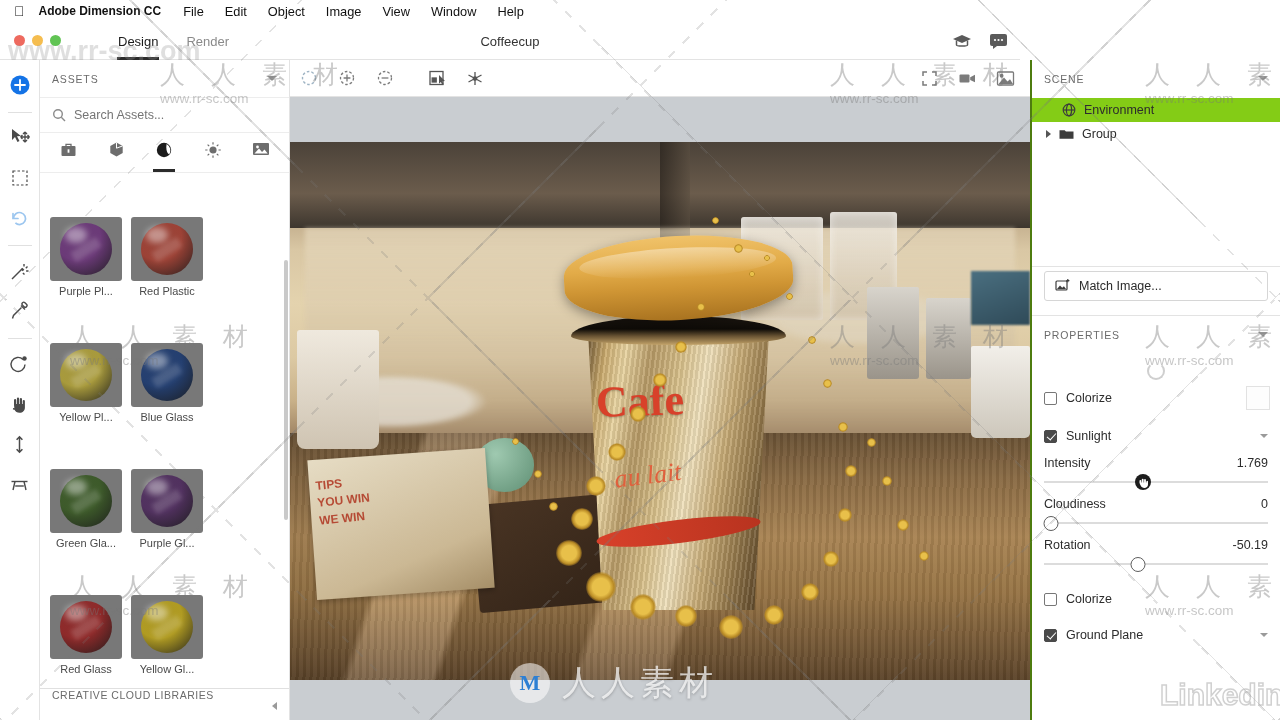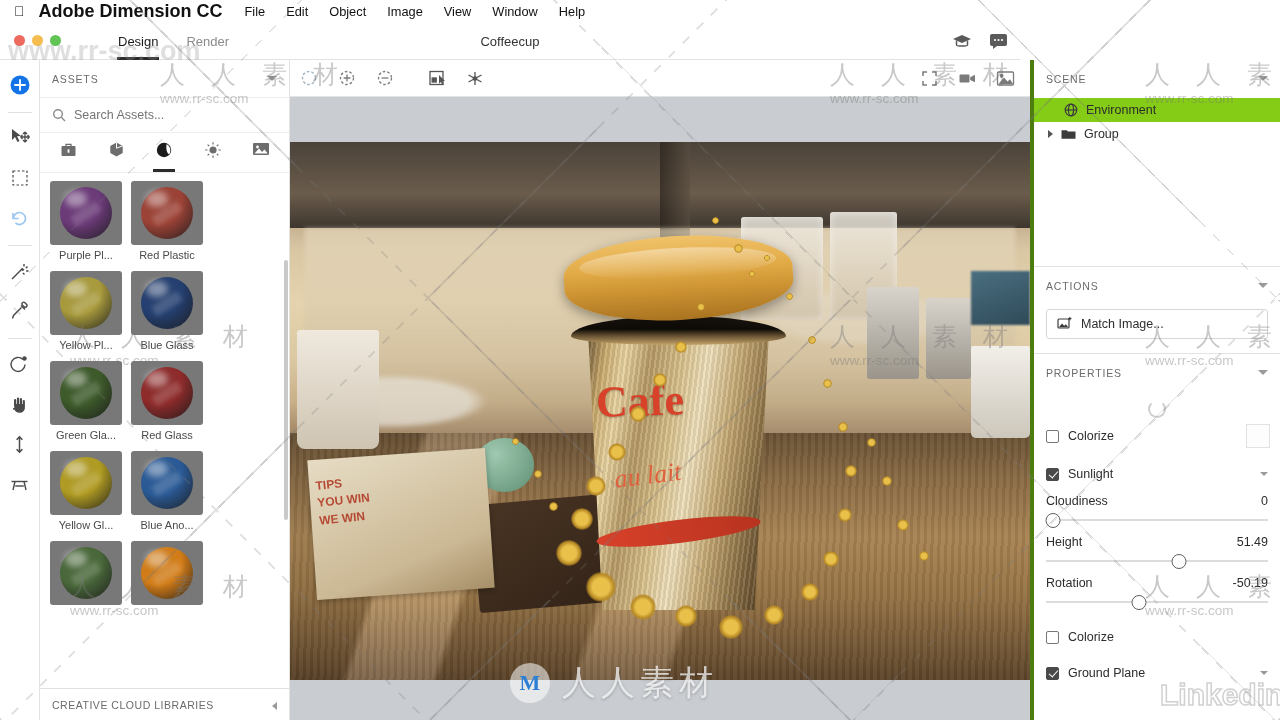--- a/index.html
+++ b/index.html
@@ -12,21 +12,21 @@
   }
   #app { position:relative; width:1280px; height:720px; }
 
   
   .menubar {
     position:absolute; left:0; top:0; width:1280px; height:22px;
     background:#ffffff; display:flex; align-items:center;
     font-size:12.5px; color:#111;
   }
   .apple-logo { margin-left:14px; margin-right:14px; font-size:14px; line-height:1; }
-  .menubar .appname { font-weight:bold; margin-right:22px; font-size:18px;}
+  .menubar .appname { font-weight:bold; margin-right:22px; font-size:12px;}
   .menubar .mitem { margin-right:21px; font-size:12.8px; }
 
   
   .titlebar {
     position:absolute; left:0; top:22px; width:1020px; height:38px;
     background:#ffffff; border-bottom:1px solid #e3e3e3;
   }
   .traffic { position:absolute; left:14px; top:13px; display:flex; gap:7px; }
   .dot { width:11px; height:11px; border-radius:50%; }
   .dot.r { background:#ee6a5f; }
@@ -91,40 +91,40 @@
   }
   .cat { width:34px; height:32px; display:flex; align-items:flex-start; justify-content:center; padding-top:4px; color:#6d6d6d; position:relative;}
   .cat.active { color:#1c1c1c; }
   .cat.active:after {
     content:""; position:absolute; left:6px; right:6px; bottom:-3px; height:2.5px; background:#2b2b2b;
   }
   .grid {
     flex:1; overflow:hidden; padding:8px 10px 0 10px;
     display:flex; flex-wrap:wrap; gap:10px 9px; align-content:flex-start;
   }
-  .cellwrap { width:72px; }
+  .cellwrap { width:72px;margin-top:36px; }
   .cell {
     width:72px; height:64px; background:#787878; border-radius:3px;
     display:flex; align-items:center; justify-content:center; overflow:hidden;
   }
   .sphere { width:52px; height:52px; border-radius:50%; position:relative; }
   .sphere:after {
     content:""; position:absolute; left:10%; top:8%; width:42%; height:30%;
     border-radius:50%; background:rgba(255,255,255,.42); filter:blur(3px);
   }
   .sphere:before {
     content:""; position:absolute; left:22%; top:40%; width:58%; height:22%;
     background:rgba(255,255,255,.16); transform:rotate(-32deg); filter:blur(2px);
   }
   .clabel {
     font-size:11px; color:#4a4a4a; margin-top:4px; text-align:center;
     white-space:nowrap; overflow:hidden;
   }
   .ccl {
-    height:32px; border-top:1px solid #e0e0e0; display:flex; align-items:center;
+    height:32px; border-top:1px solid #e0e0e0; display:flex; 
     padding:0 12px; font-size:10.5px; letter-spacing:.05em; color:#6b6b6b; position:relative;
   }
   .caret-l {
     position:absolute; right:12px; top:13px;
     width:0;height:0;border-top:4px solid transparent;border-bottom:4px solid transparent;
     border-right:5px solid #9a9a9a;
   }
   .scrollbar-v {
     position:absolute; right:1px; top:200px; width:4px; height:260px;
     background:#c9c9c9; border-radius:2px;
@@ -289,21 +289,21 @@
   }
   .sparkle {
     position:absolute; border-radius:50%;
     background:radial-gradient(circle,#e8c04a 0 40%, #b98b26 60%, rgba(150,110,30,0) 75%);
     filter:blur(.3px);
   }
 
   
   .rightpanel {
     position:absolute; left:1030px; top:60px; width:250px; height:660px;
-    background:#ffffff; border-left:4px solid #4d7c0f; overflow:hidden;
+    background:#ffffff; border-left:2px solid #4d7c0f; overflow:hidden;
   }
   .sec-head {
     height:38px; display:flex; align-items:center; padding:0 12px;
     font-size:10.5px; letter-spacing:.08em; color:#6b6b6b; position:relative;
   }
   .scene-row {
     height:24px; display:flex; align-items:center; gap:8px; padding:0 12px;
     font-size:12.5px; color:#2c2c2c;
   }
   .scene-row.sel { background:#84cc16; }
@@ -587,20 +587,26 @@
           <div class="cell">
             <div class="sphere" style="background:radial-gradient(circle at 34% 28%, #243f70ee, #243f70 45%, #1b1b1b 105%)"></div>
           </div>
           <div class="clabel">Blue Glass</div>
         </div>
         <div class="cellwrap">
           <div class="cell">
             <div class="sphere" style="background:radial-gradient(circle at 34% 28%, #3d5a2aee, #3d5a2a 45%, #1b1b1b 105%)"></div>
           </div>
           <div class="clabel">Green Gla...</div>
+        </div>
+        <div class="cellwrap">
+          <div class="cell">
+            <div class="sphere" style="background:radial-gradient(circle at 34% 28%, #51315fee, #51315f 45%, #1b1b1b 105%)"></div>
+          </div>
+          <div class="clabel">Purple Gl...</div>
         </div>
         <div class="cellwrap">
           <div class="cell">
             <div class="sphere" style="background:radial-gradient(circle at 34% 28%, #8e2a2aee, #8e2a2a 45%, #1b1b1b 105%)"></div>
           </div>
           <div class="clabel">Red Glass</div>
         </div>
         <div class="cellwrap">
           <div class="cell">
             <div class="sphere" style="background:radial-gradient(circle at 34% 28%, #b09b22ee, #b09b22 45%, #1b1b1b 105%)"></div>
@@ -783,24 +789,20 @@
       <span class="ri">
         <svg width="15" height="12" viewBox="0 0 15 12" fill="#3c3c3c">
             <path d="M.5 2.2h5.2l1.2 1.4H14.5v7.2H.5z"></path>
           </svg>
       </span>
       <span>Group</span>
     </div>
 
     <div class="divider" style="margin-top:120px"></div>
 
-    <div class="sec-head">
-      <span>ACTIONS</span>
-      <span class="caret-dn"></span>
-    </div>
     <div class="match-btn">
       <span>
         <svg width="16" height="14" viewBox="0 0 16 14" fill="none" stroke="#3c3c3c" stroke-width="1.2">
           <rect x="1" y="3" width="11" height="9" rx="1"></rect>
           <path d="M1.8 11.2L5 7.4l2.2 2.4 1.7-1.6 2.3 3z" fill="#3c3c3c" stroke="none"></path>
           <path d="M12.8 1v3.2M11.2 2.6h3.2"></path>
         </svg>
       </span>
       <span>Match Image...</span>
     </div>
@@ -824,36 +826,39 @@
 
     <div class="prop-row" style="margin-top:10px">
       <span class="chk on"></span>
       <span>Sunlight</span>
       <span class="caret-sm"></span>
     </div>
 
     <div id="sliders">
         <div class="slider-block">
           <div class="slider-lbl">
+            <span>Intensity</span>
+            <span>1.769</span>
+          </div>
+          <div class="track">
+            <div class="line"></div>
+            <div class="cursor-hand" style="left:44%"><svg width="18" height="18" viewBox="0 0 18 18">
+                <circle cx="9" cy="9" r="8" fill="#1d1d1d"></circle>
+                <path d="M5.5 10.5V7.8a.9.9 0 0 1 1.8 0v1.6h.5V6.6a.9.9 0 0 1 1.8 0v2.8h.5V7a.9.9 0 0 1 1.8 0v2.4h.5V8.2a.9.9 0 0 1 1.6 0v3.3c0 2.2-1.6 3.4-3.6 3.4-1.8 0-2.9-.8-3.6-2.1l-.8-1.5c-.4-.7.6-1.4 1.1-.8z" fill="#fff"></path>
+              </svg></div>
+          </div>
+        </div>
+        <div class="slider-block">
+          <div class="slider-lbl">
             <span>Cloudiness</span>
             <span>0</span>
           </div>
           <div class="track">
             <div class="line"></div>
             <div class="knob" style="left:3%"></div>
-          </div>
-        </div>
-        <div class="slider-block">
-          <div class="slider-lbl">
-            <span>Height</span>
-            <span>51.49</span>
-          </div>
-          <div class="track">
-            <div class="line"></div>
-            <div class="knob" style="left:60%"></div>
           </div>
         </div>
         <div class="slider-block">
           <div class="slider-lbl">
             <span>Rotation</span>
             <span>-50.19</span>
           </div>
           <div class="track">
             <div class="line"></div>
             <div class="knob" style="left:42%"></div>

